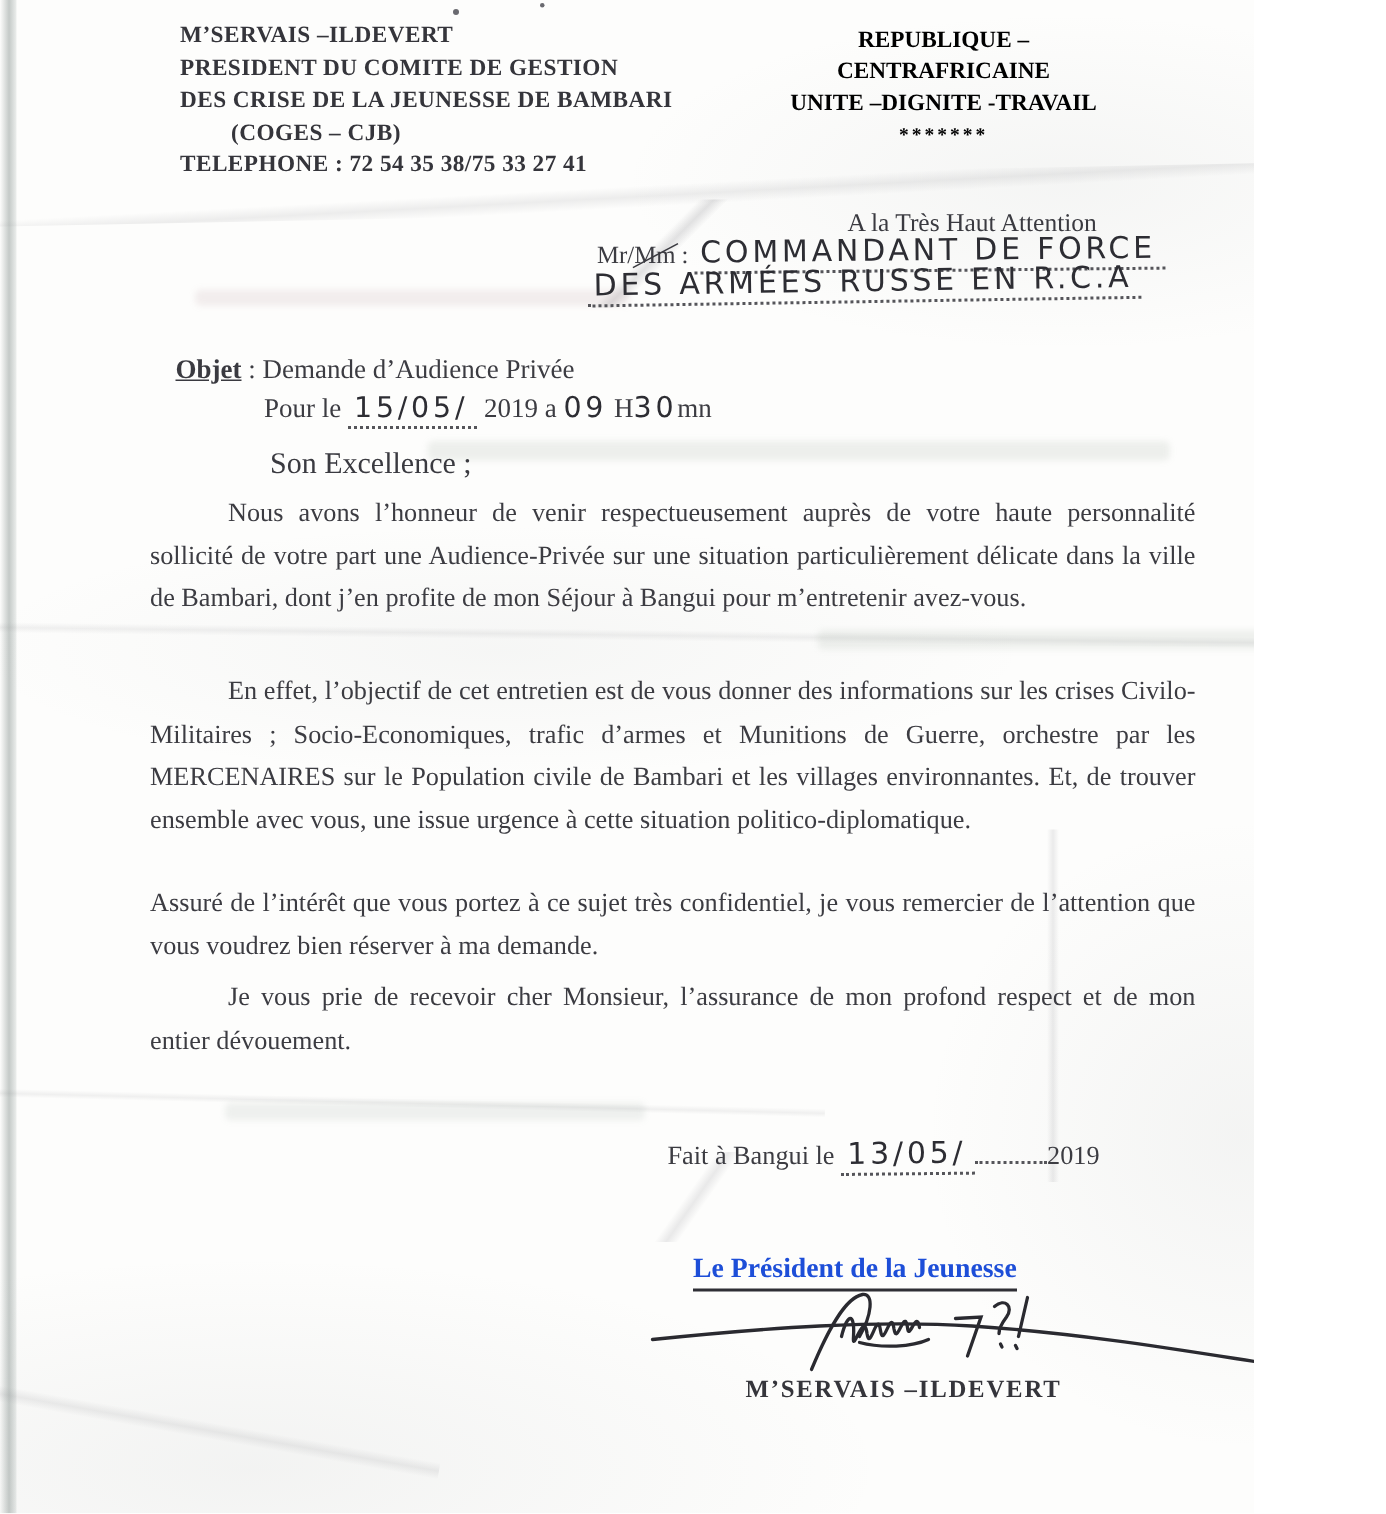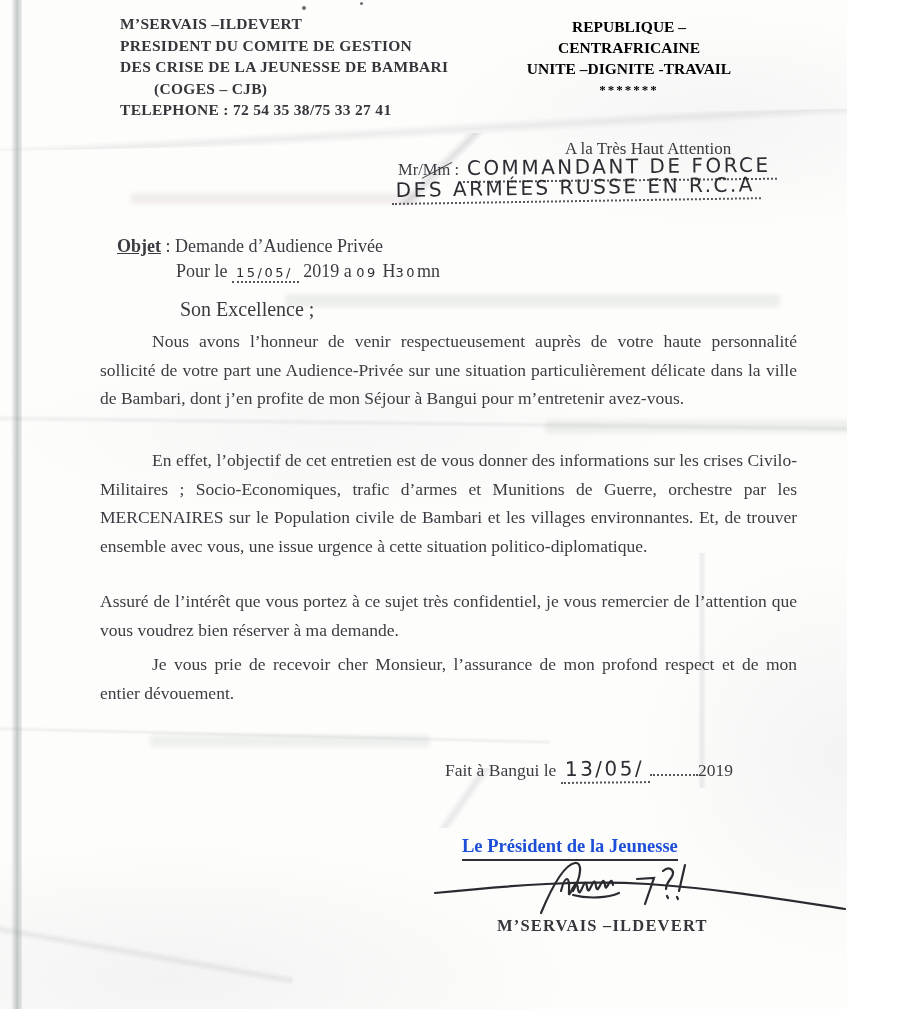--- a/index.html
+++ b/index.html
@@ -3,21 +3,20 @@
 <meta charset="utf-8">
 <style>
   html,body{margin:0;padding:0;background:#ffffff;}
   .page{
     position:relative;
     width:836px;height:1009px;
     background:#fdfdfc;
     overflow:hidden;
     font-family:"Liberation Serif", serif;
     color:#3a3a40;
-    padding-left:11px;
   }
   
   .page::before{
     content:"";position:absolute;inset:0;pointer-events:none;
     background:
       radial-gradient(ellipse 420px 160px at 85% 12%, rgba(170,175,175,.10), transparent 70%),
       radial-gradient(ellipse 500px 120px at 40% 43%, rgba(160,165,165,.08), transparent 70%),
       radial-gradient(ellipse 600px 200px at 20% 97%, rgba(150,155,155,.10), transparent 70%),
       radial-gradient(ellipse 300px 300px at 99% 75%, rgba(160,165,165,.10), transparent 70%);
   }
@@ -37,21 +36,21 @@
     font-size:20px;
   }
   .dotted{border-bottom:2px dotted #55555a;padding:0 6px 1px 4px;display:inline-block;}
   .tilt1{transform:rotate(-.6deg);transform-origin:left bottom;}
   .tilt2{transform:rotate(-.9deg);transform-origin:left bottom;}
   .slashed{position:relative;display:inline-block;}
   .slashed::after{content:"";position:absolute;left:-3px;right:-3px;top:52%;border-top:1.6px solid #3a3a40;transform:rotate(-28deg);}
   .objet-line{left:117px;top:236px;font-size:18px;}
   .objet-label{font-weight:bold;text-decoration:underline;}
   .pour-line{left:176px;top:261px;font-size:18px;}
-  .pour-line .hand{font-size:13px;}
+  .pour-line .hand{font-size:19px;}
   .salutation{left:180px;top:298px;font-size:20px;}
   .para{left:100px;width:697px;font-size:17.5px;line-height:28.5px;text-align:justify;color:#3c3c42;}
   .indent{text-indent:52px;}
   .p1{top:327px;} .p2{top:446px;} .p3{top:587px;} .p4{top:650px;}
   .fait-line{left:445px;top:757px;font-size:17.5px;white-space:nowrap;}
   .fait-line .hand{font-size:20px;}
   .dot-gap{display:inline-block;width:48px;border-bottom:2px dotted #55555a;height:14px;}
   .sig-title{left:462px;top:836px;font-size:18.5px;font-weight:bold;color:#1d4ed8;border-bottom:2px solid #2f2f35;padding-bottom:2px;}
   .sig-svg{left:423px;top:851px;}
   .sig-name{left:497px;top:916px;font-size:16.5px;font-weight:bold;letter-spacing:1.2px;color:#35353b;}

